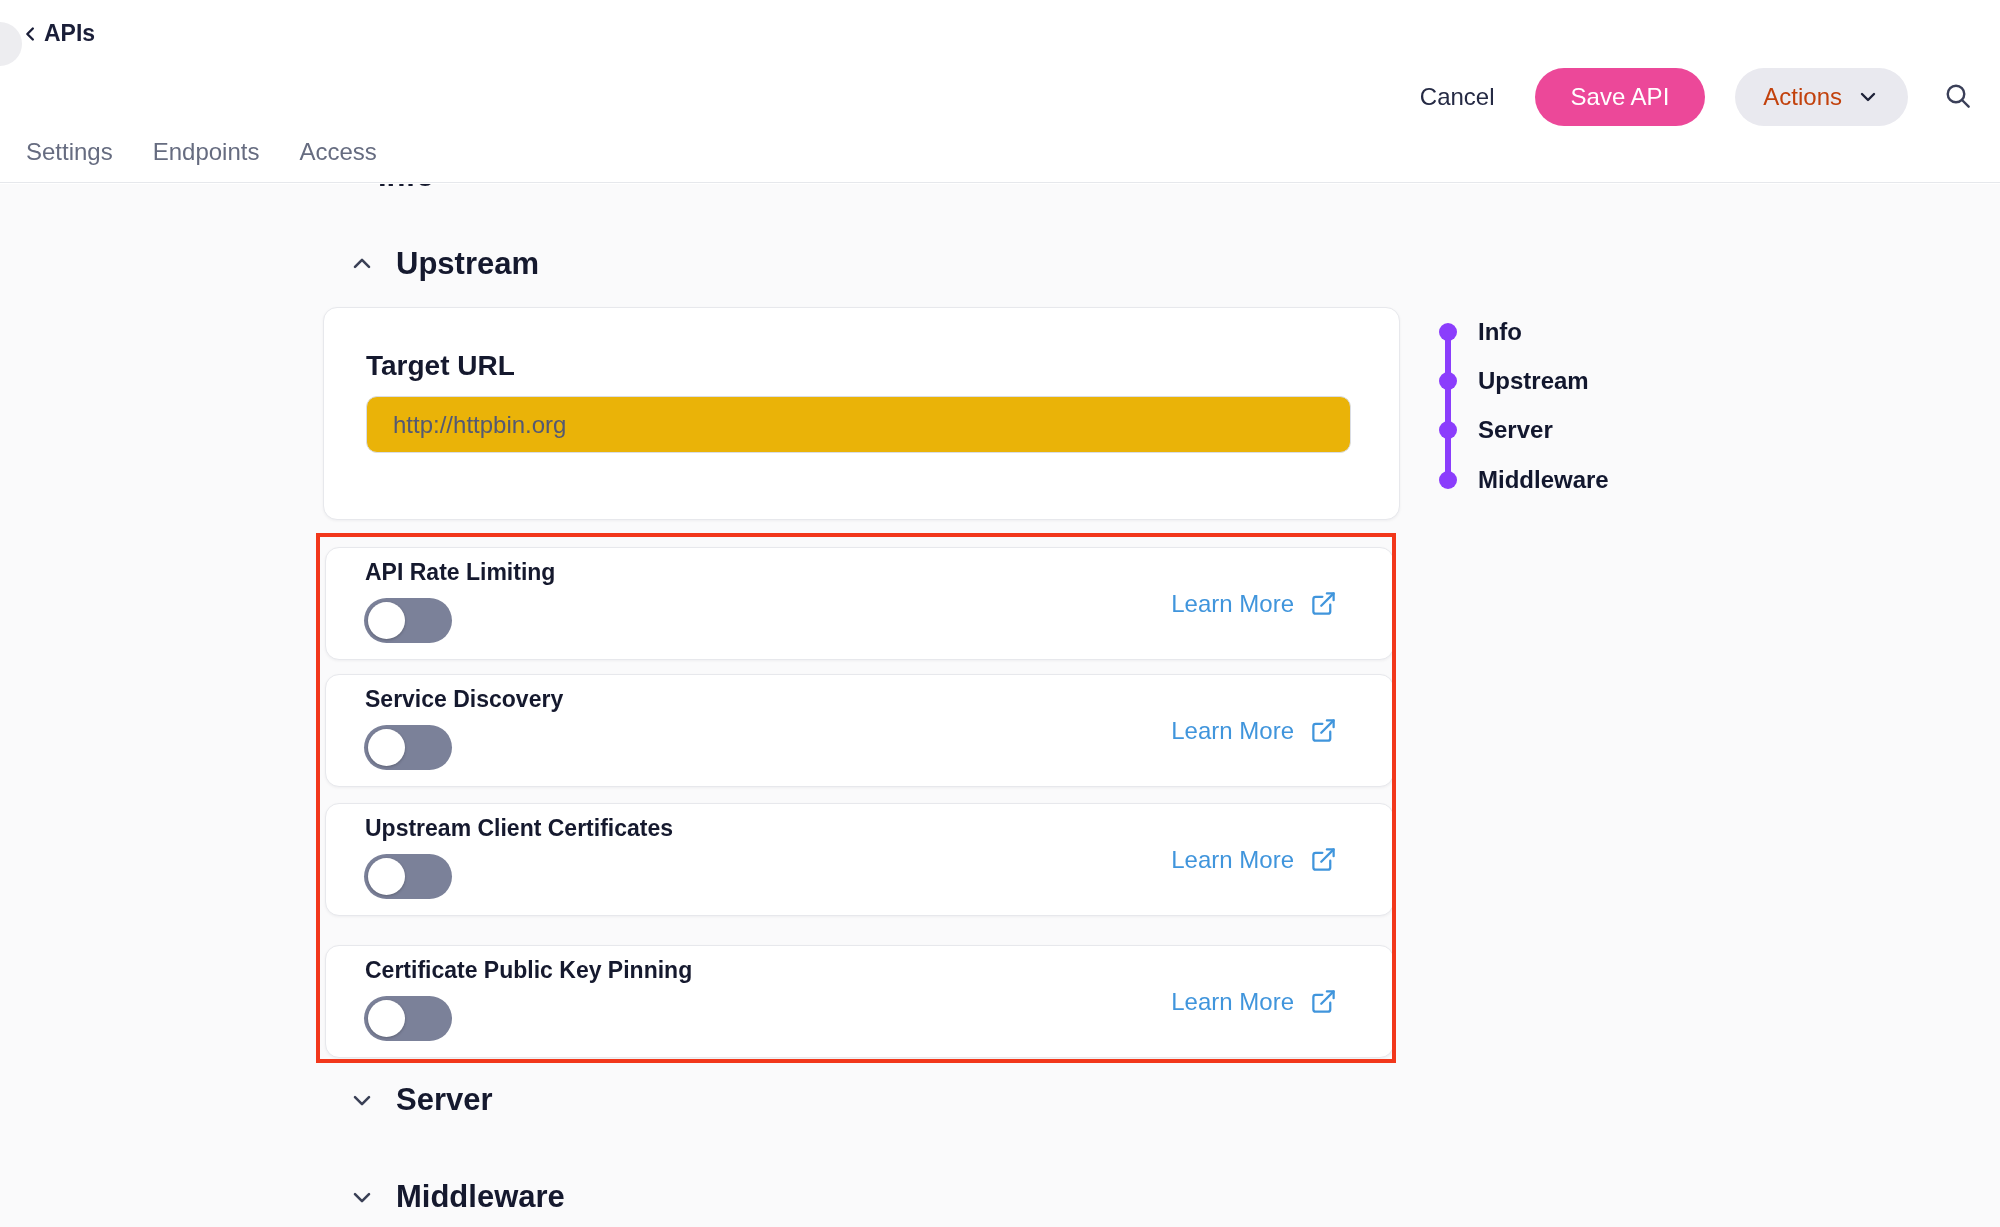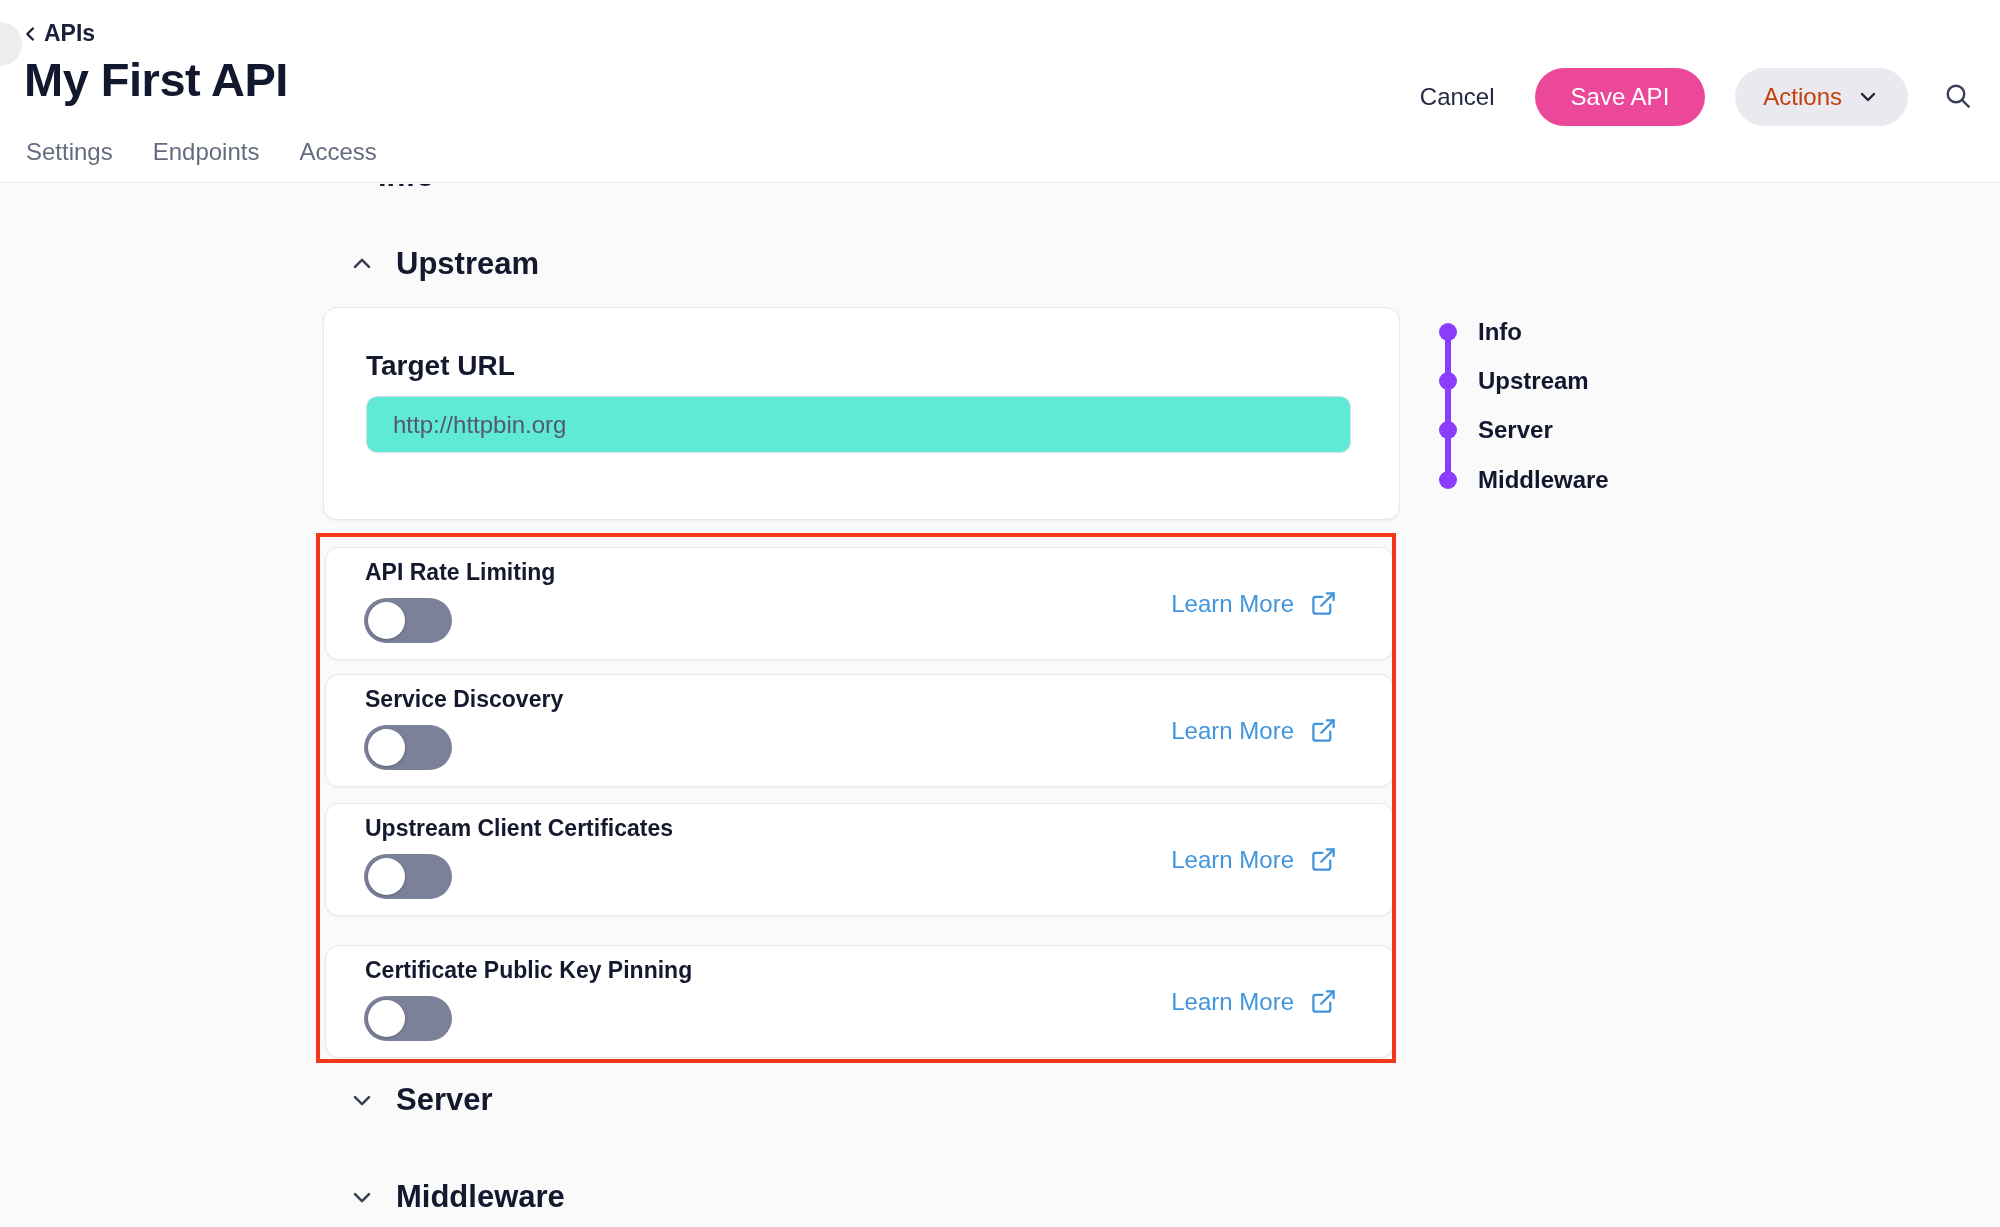--- a/index.html
+++ b/index.html
@@ -85,21 +85,21 @@
   }
   .target-card { left:323px; top:123px; width:1077px; height:213px; }
   .field-label {
     position:absolute; left:42px; top:42px;
     font-size:28px; font-weight:700; color:#15192e;
   }
   .text-input {
     position:absolute; left:42px; top:88px; width:985px; height:57px;
     border:1px solid #dadde4; border-radius:11px;
     padding:0 26px; font-family:inherit; font-size:24px; color:#545973;
-    background:#5eead4; outline:none;
+    background:#eab308; outline:none;
   }
 
   
   .highlight-rect {
     position:absolute; left:316px; top:349px; width:1080px; height:530px;
     border:4px solid #f2371b; pointer-events:none; z-index:3;
   }
 
   
   .toggle-card { left:325px; width:1069px; height:113px; }
@@ -151,21 +151,20 @@
 
   <div class="breadcrumb">
     <span>
       <svg width="22" height="22" viewBox="0 0 24 24" fill="none" stroke="#1a1e38" stroke-width="2.6" stroke-linecap="round" stroke-linejoin="round">
           <polyline points="14 6 8 12 14 18"></polyline>
         </svg>
     </span>
     <span>APIs</span>
   </div>
 
-  <h1 class="page-title">My First API</h1>
 
   <div class="tabs">
     <div class="tab">Settings</div>
     <div class="tab">Endpoints</div>
     <div class="tab">Access</div>
   </div>
 
   <div class="header-actions">
     <button class="btn-cancel">Cancel</button>
     <button class="btn-save">Save API</button>

